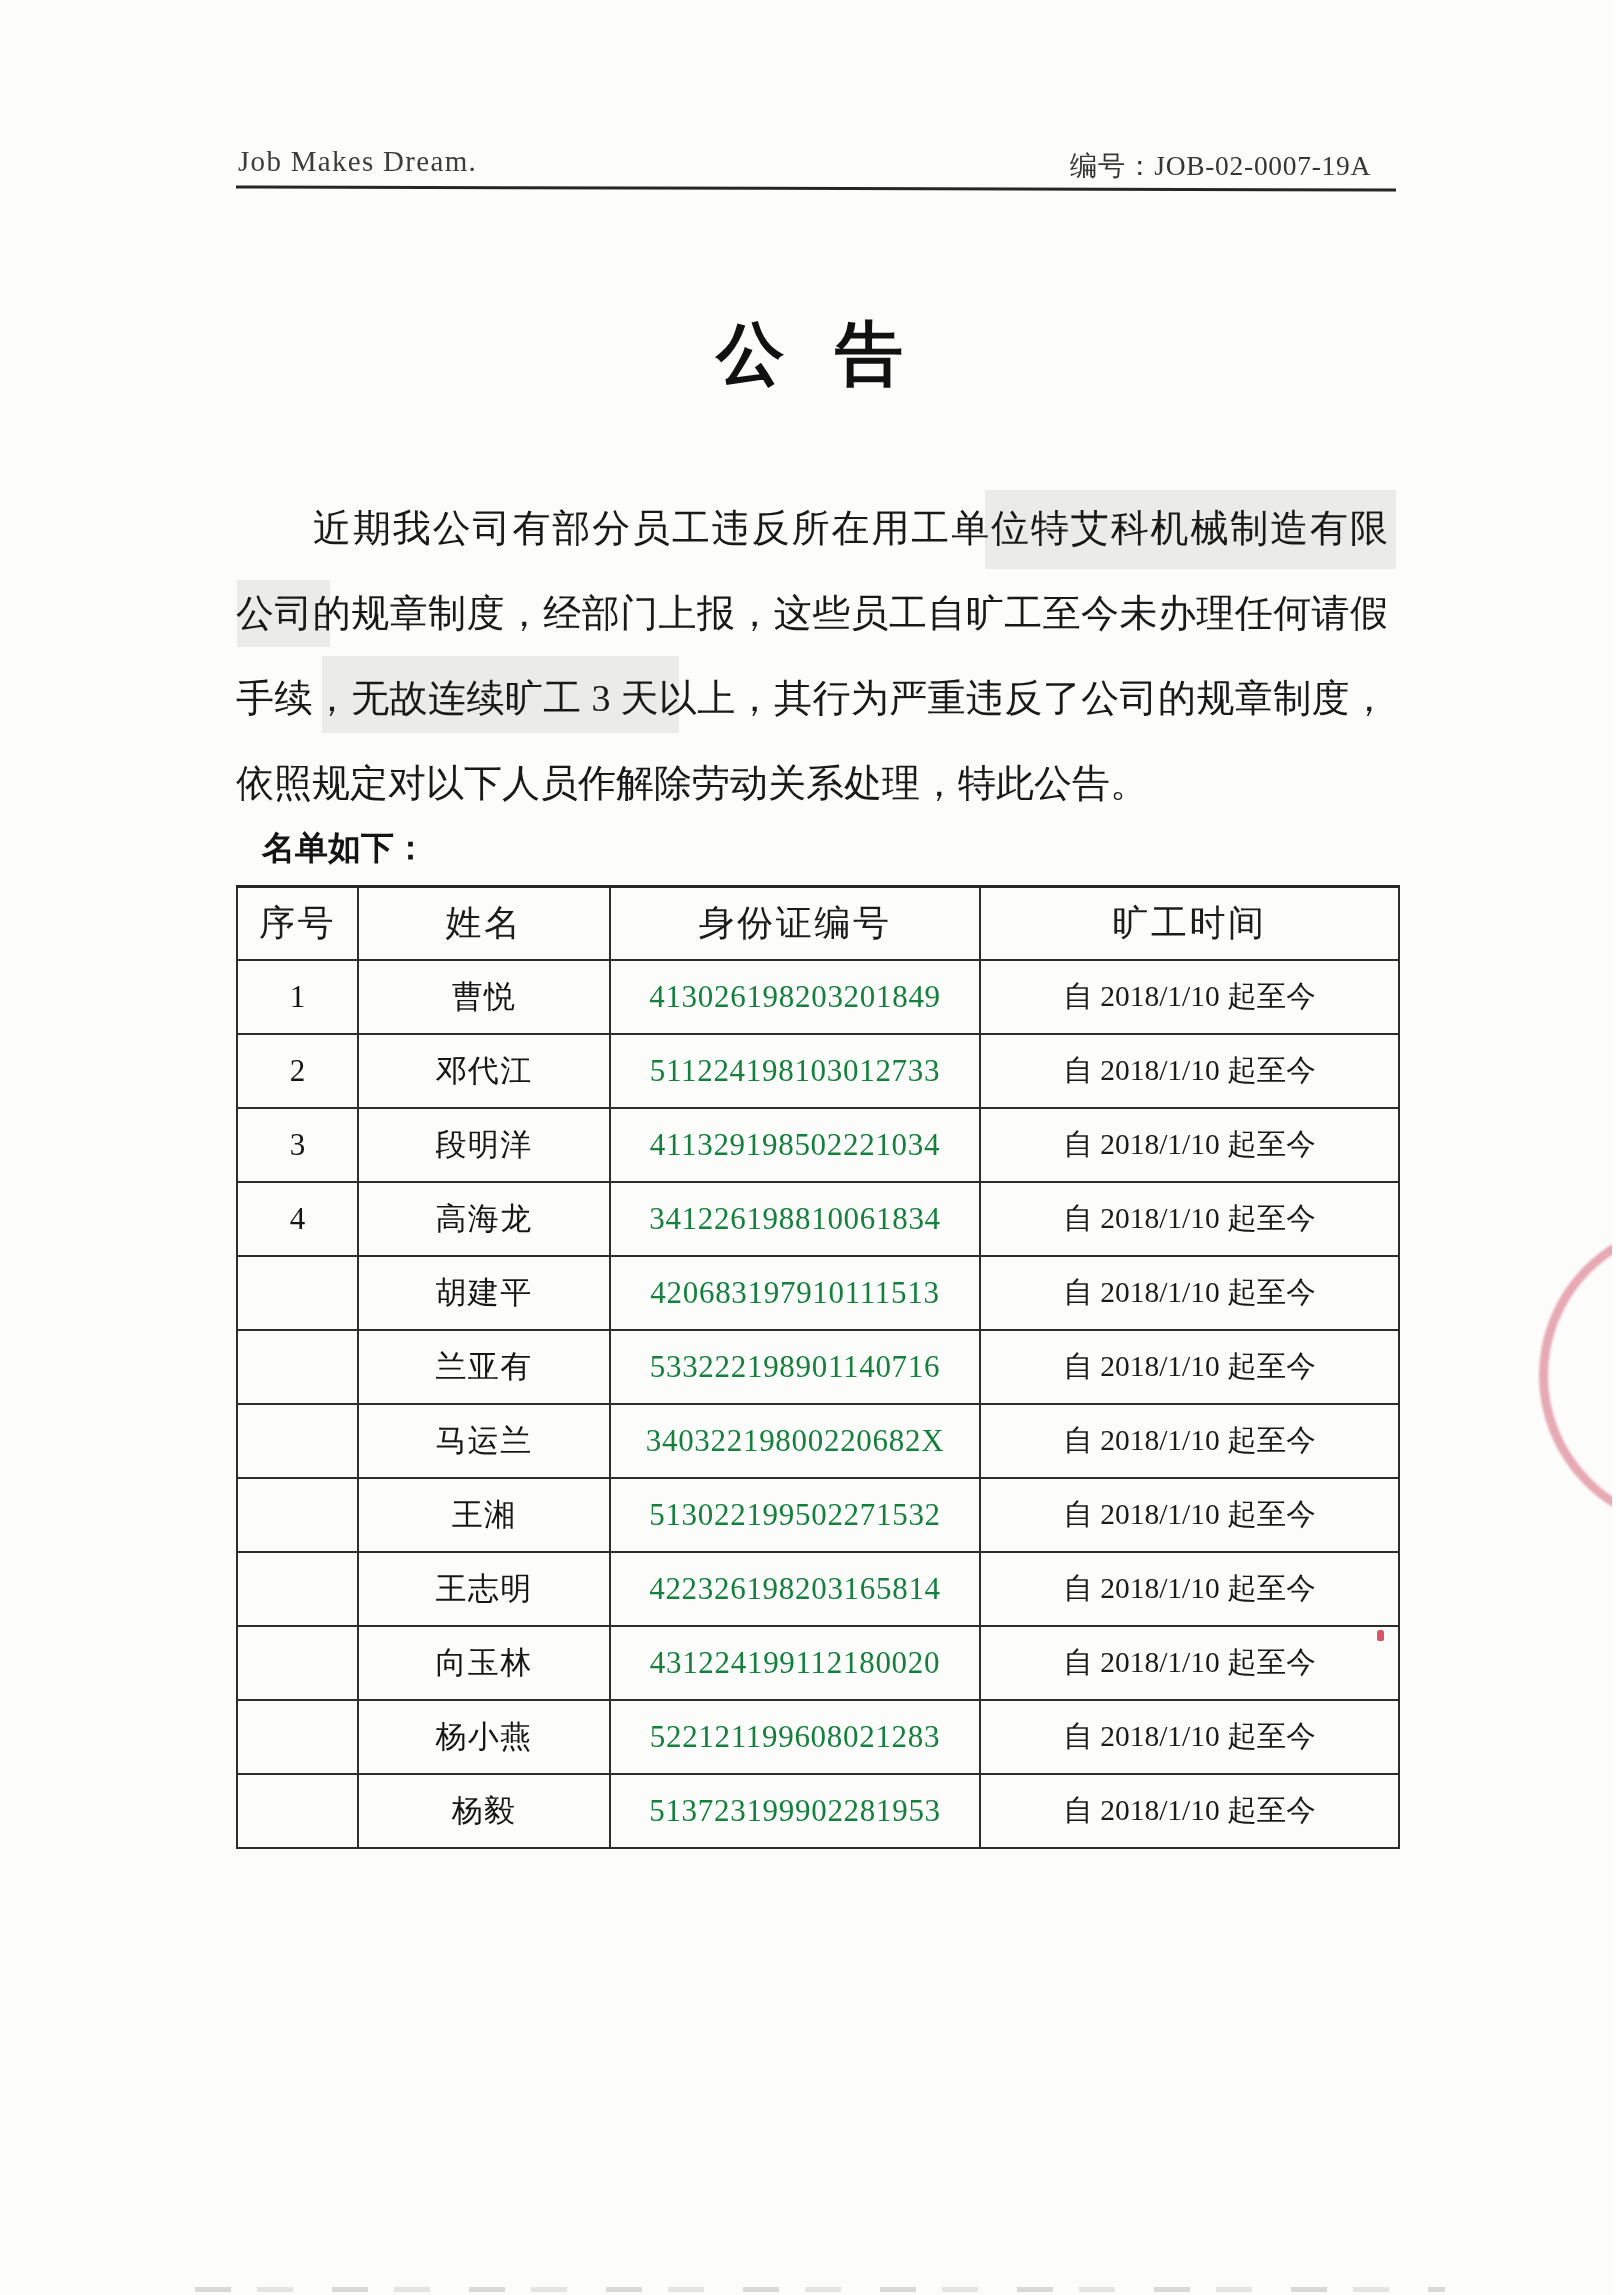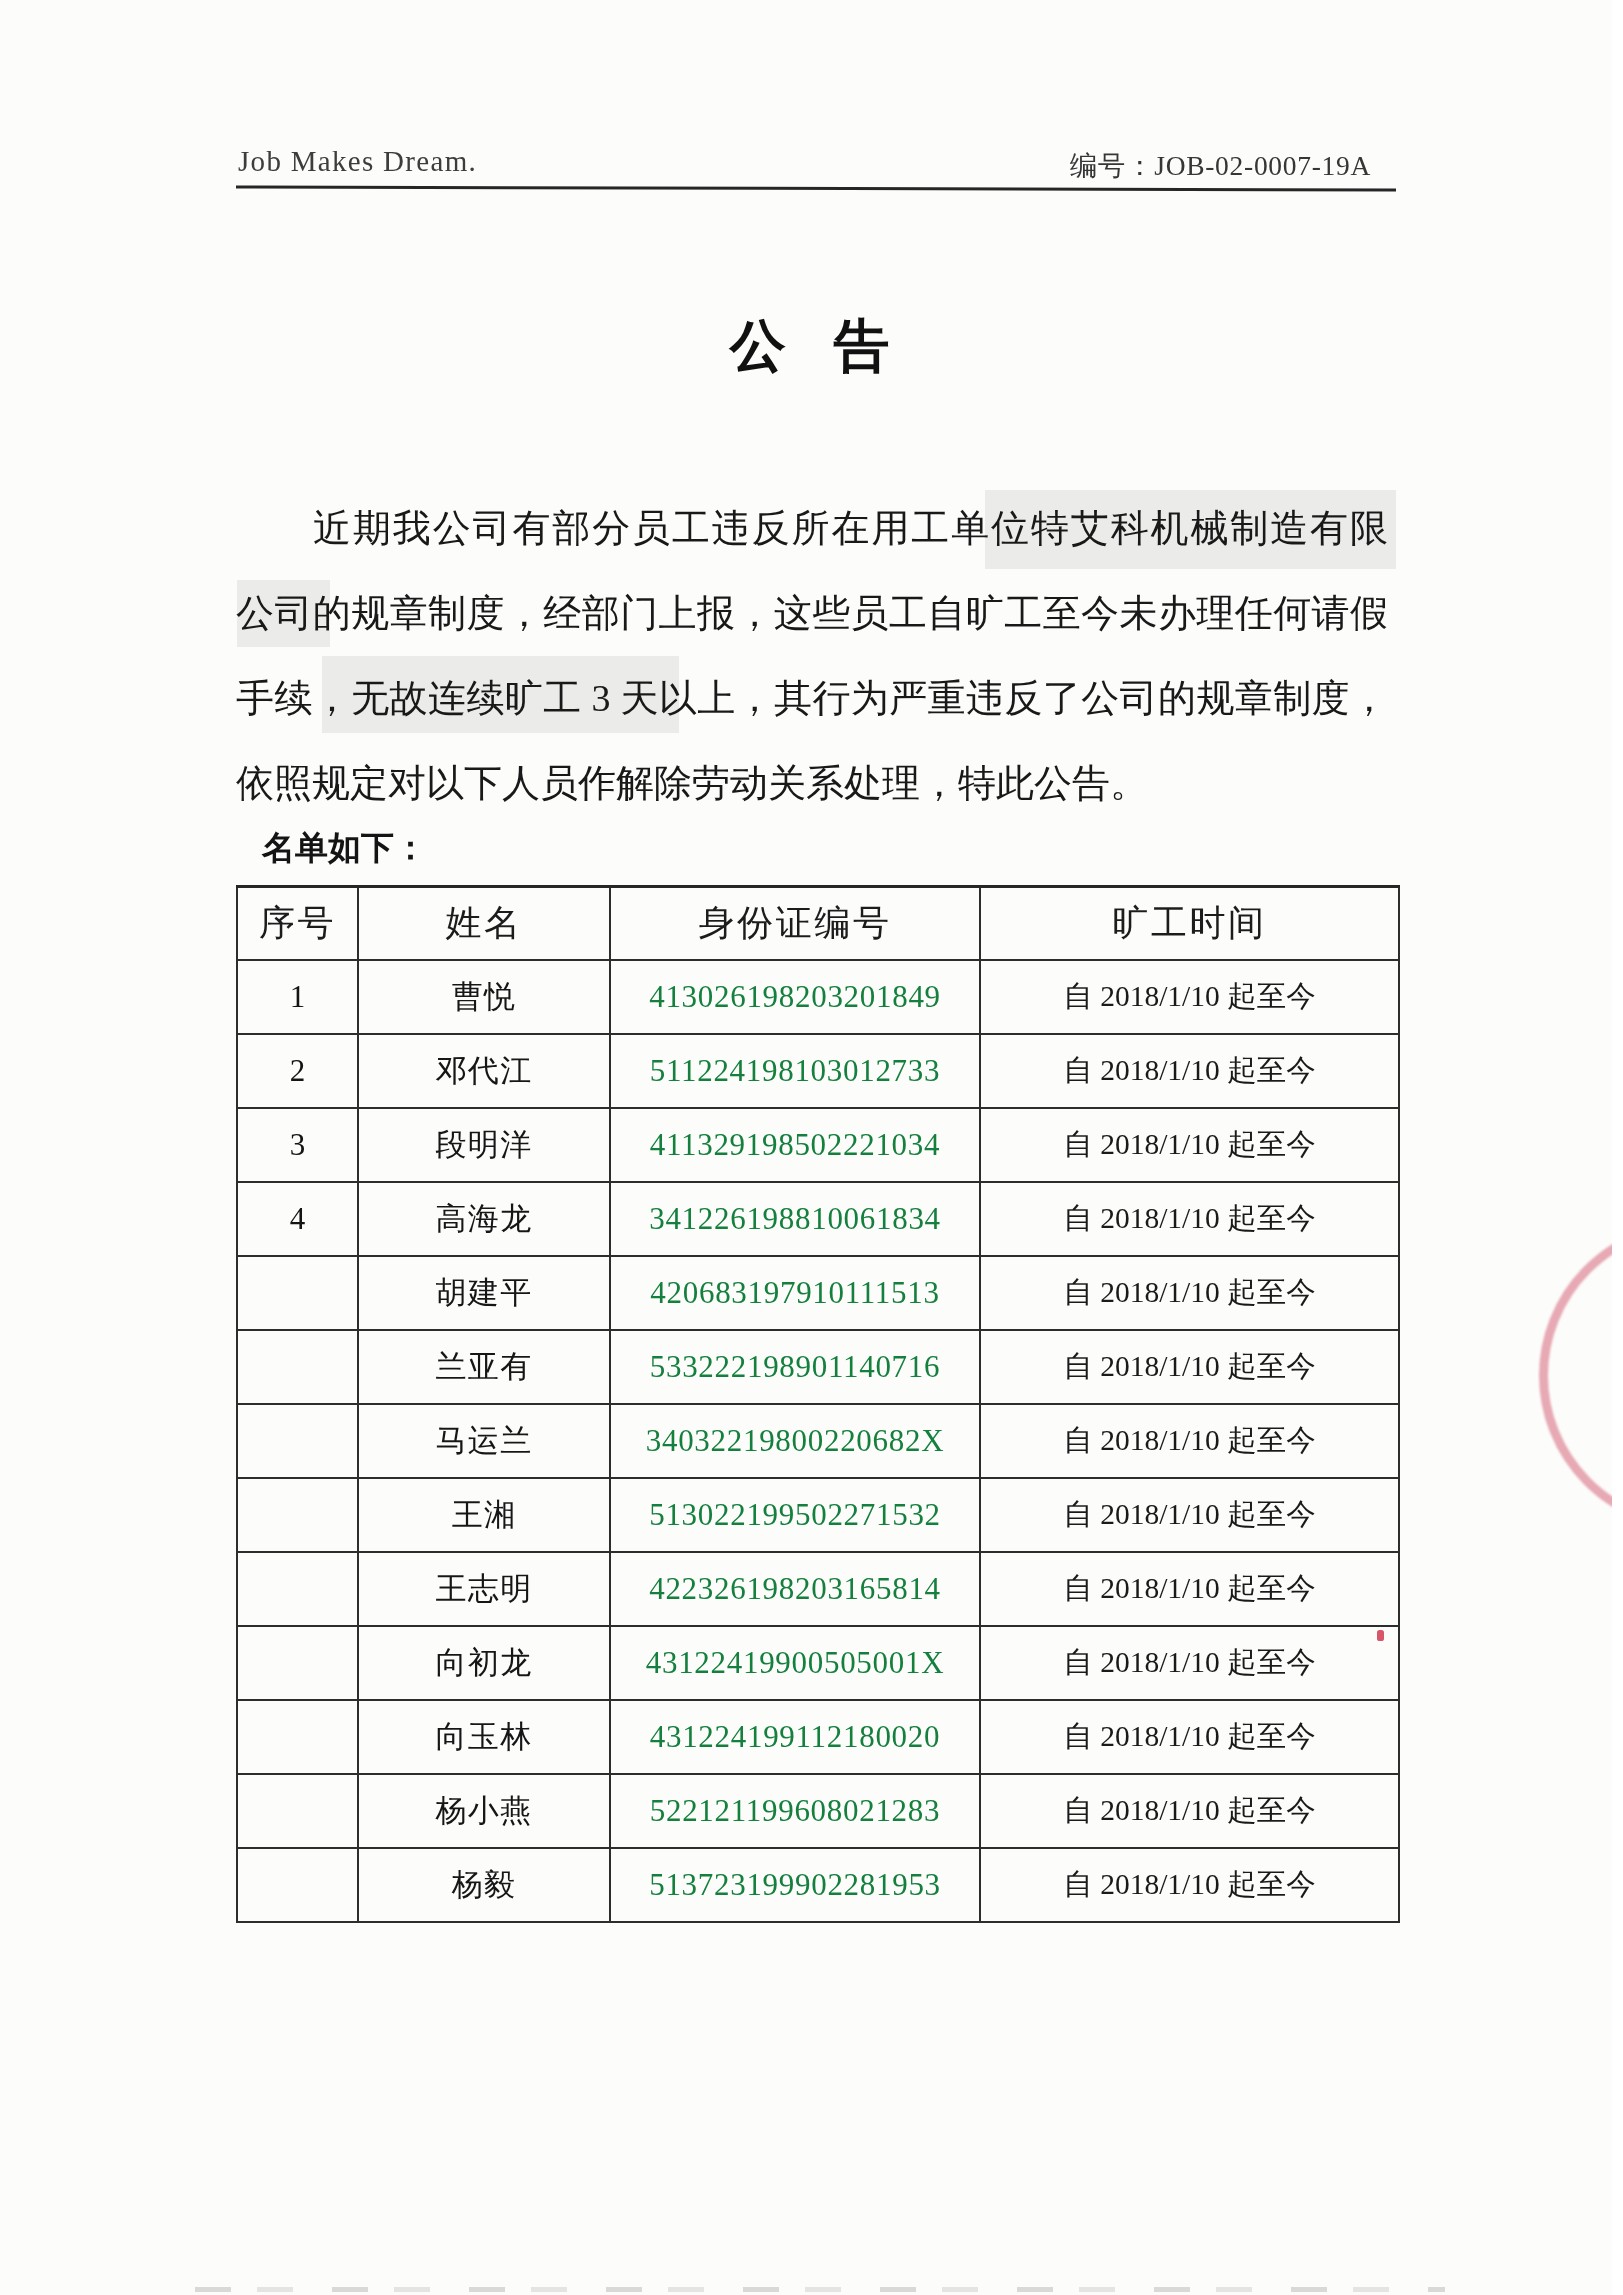--- a/index.html
+++ b/index.html
@@ -20,21 +20,21 @@
     position:absolute;right:241px;top:148px;
     font-size:27.5px;letter-spacing:0.7px;color:#363636;
   }
   .hdr-rule{
     position:absolute;left:236px;top:187px;width:1160px;height:3.3px;
     background:#262626;transform:rotate(0.15deg);
   }
   
   .doc-title{
     position:absolute;left:0;top:309px;width:1623px;
-    text-align:center;font-size:56px;font-weight:700;
+    text-align:center;font-size:68px;font-weight:700;
     letter-spacing:3.9px;word-spacing:26px;color:#111;
   }
   
   .body-block{
     position:absolute;left:236px;top:486px;width:1152px;
     font-size:38px;color:#191919;font-weight:500;
   }
   .body-line{
     height:85px;line-height:85px;
     text-align:justify;text-align-last:justify;
@@ -191,26 +191,20 @@
         <td class="cell-period">自 2018/1/10 起至今</td>
       </tr>
       <tr class="drow">
         <td class="cell-no"></td>
         <td class="cell-name">王志明</td>
         <td class="cell-id">422326198203165814</td>
         <td class="cell-period">自 2018/1/10 起至今</td>
       </tr>
       <tr class="drow">
         <td class="cell-no"></td>
-        <td class="cell-name">向初龙</td>
-        <td class="cell-id">43122419900505001X</td>
-        <td class="cell-period">自 2018/1/10 起至今</td>
-      </tr>
-      <tr class="drow">
-        <td class="cell-no"></td>
         <td class="cell-name">向玉林</td>
         <td class="cell-id">431224199112180020</td>
         <td class="cell-period">自 2018/1/10 起至今</td>
       </tr>
       <tr class="drow">
         <td class="cell-no"></td>
         <td class="cell-name">杨小燕</td>
         <td class="cell-id">522121199608021283</td>
         <td class="cell-period">自 2018/1/10 起至今</td>
       </tr>

